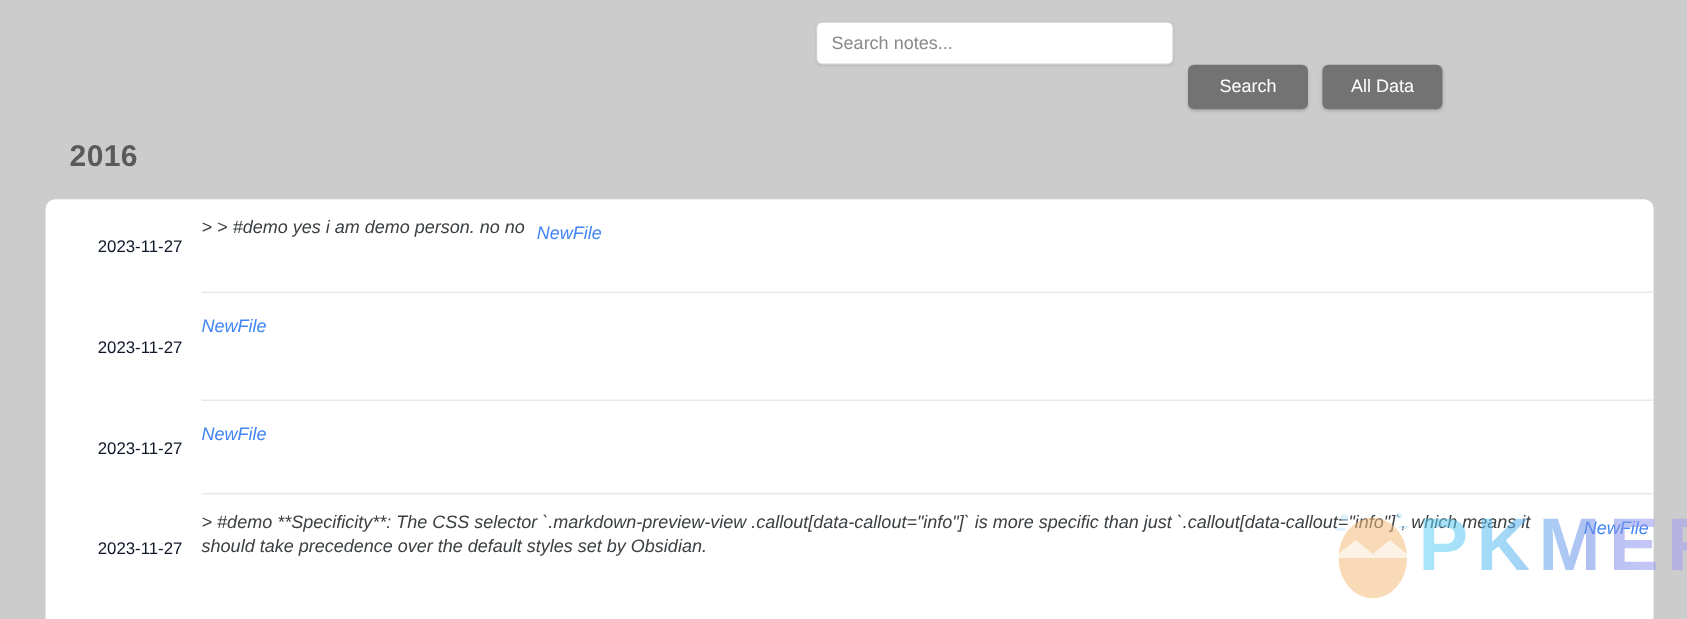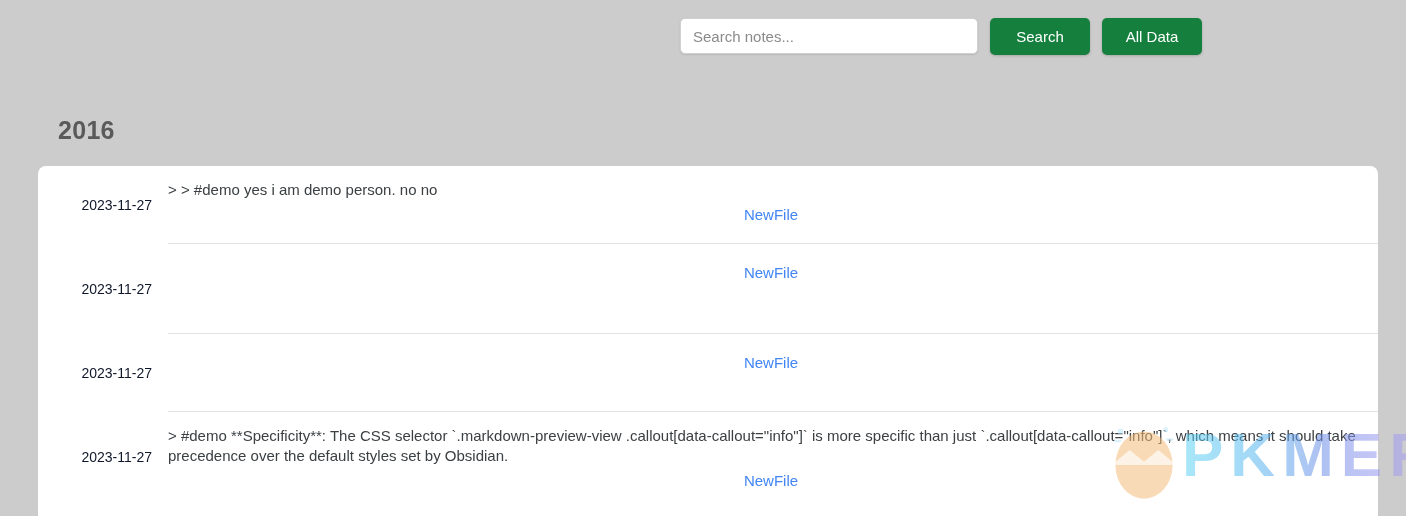--- a/index.html
+++ b/index.html
@@ -46,28 +46,29 @@
     box-shadow: 0 1px 2px rgba(0,0,0,0.10);
   }
   .search-input::placeholder { color: #8a8a8a; }
 
   .btn {
     height: 37px;
     min-width: 100px;
     margin-left: 12px;
     border: none;
     border-radius: 5px;
-    background: #15803d;
+    background: #737373;
     color: #ffffff;
     font-family: "Liberation Sans", sans-serif;
     font-size: 15px;
     font-weight: 400;
     cursor: pointer;
     box-shadow: 0 1px 3px rgba(0,0,0,0.18);
     padding: 0 14px;
+    margin-top: 36px;
   }
 
   
   .year-heading {
     position: absolute;
     top: 116px;
     left: 58px;
     font-size: 25px;
     font-weight: bold;
     color: #5a5a5a;
@@ -101,21 +102,22 @@
     color: #0f172a;
     white-space: nowrap;
     text-align: right;
   }
   .row-main {
     flex: 1 1 auto;
     min-width: 0;
     padding: 14px 0 0 0;
     border-bottom: 1px solid #e3e3e3;
     display: flex;
-    flex-direction: column;
+    flex-direction: row;
+    font-style: italic;
   }
   .row:last-child .row-main { border-bottom: none; }
 
   .row-text {
     font-size: 15px;
     line-height: 20px;
     color: #3c4043;
     word-break: break-word;
     padding-right: 10px;
   }

